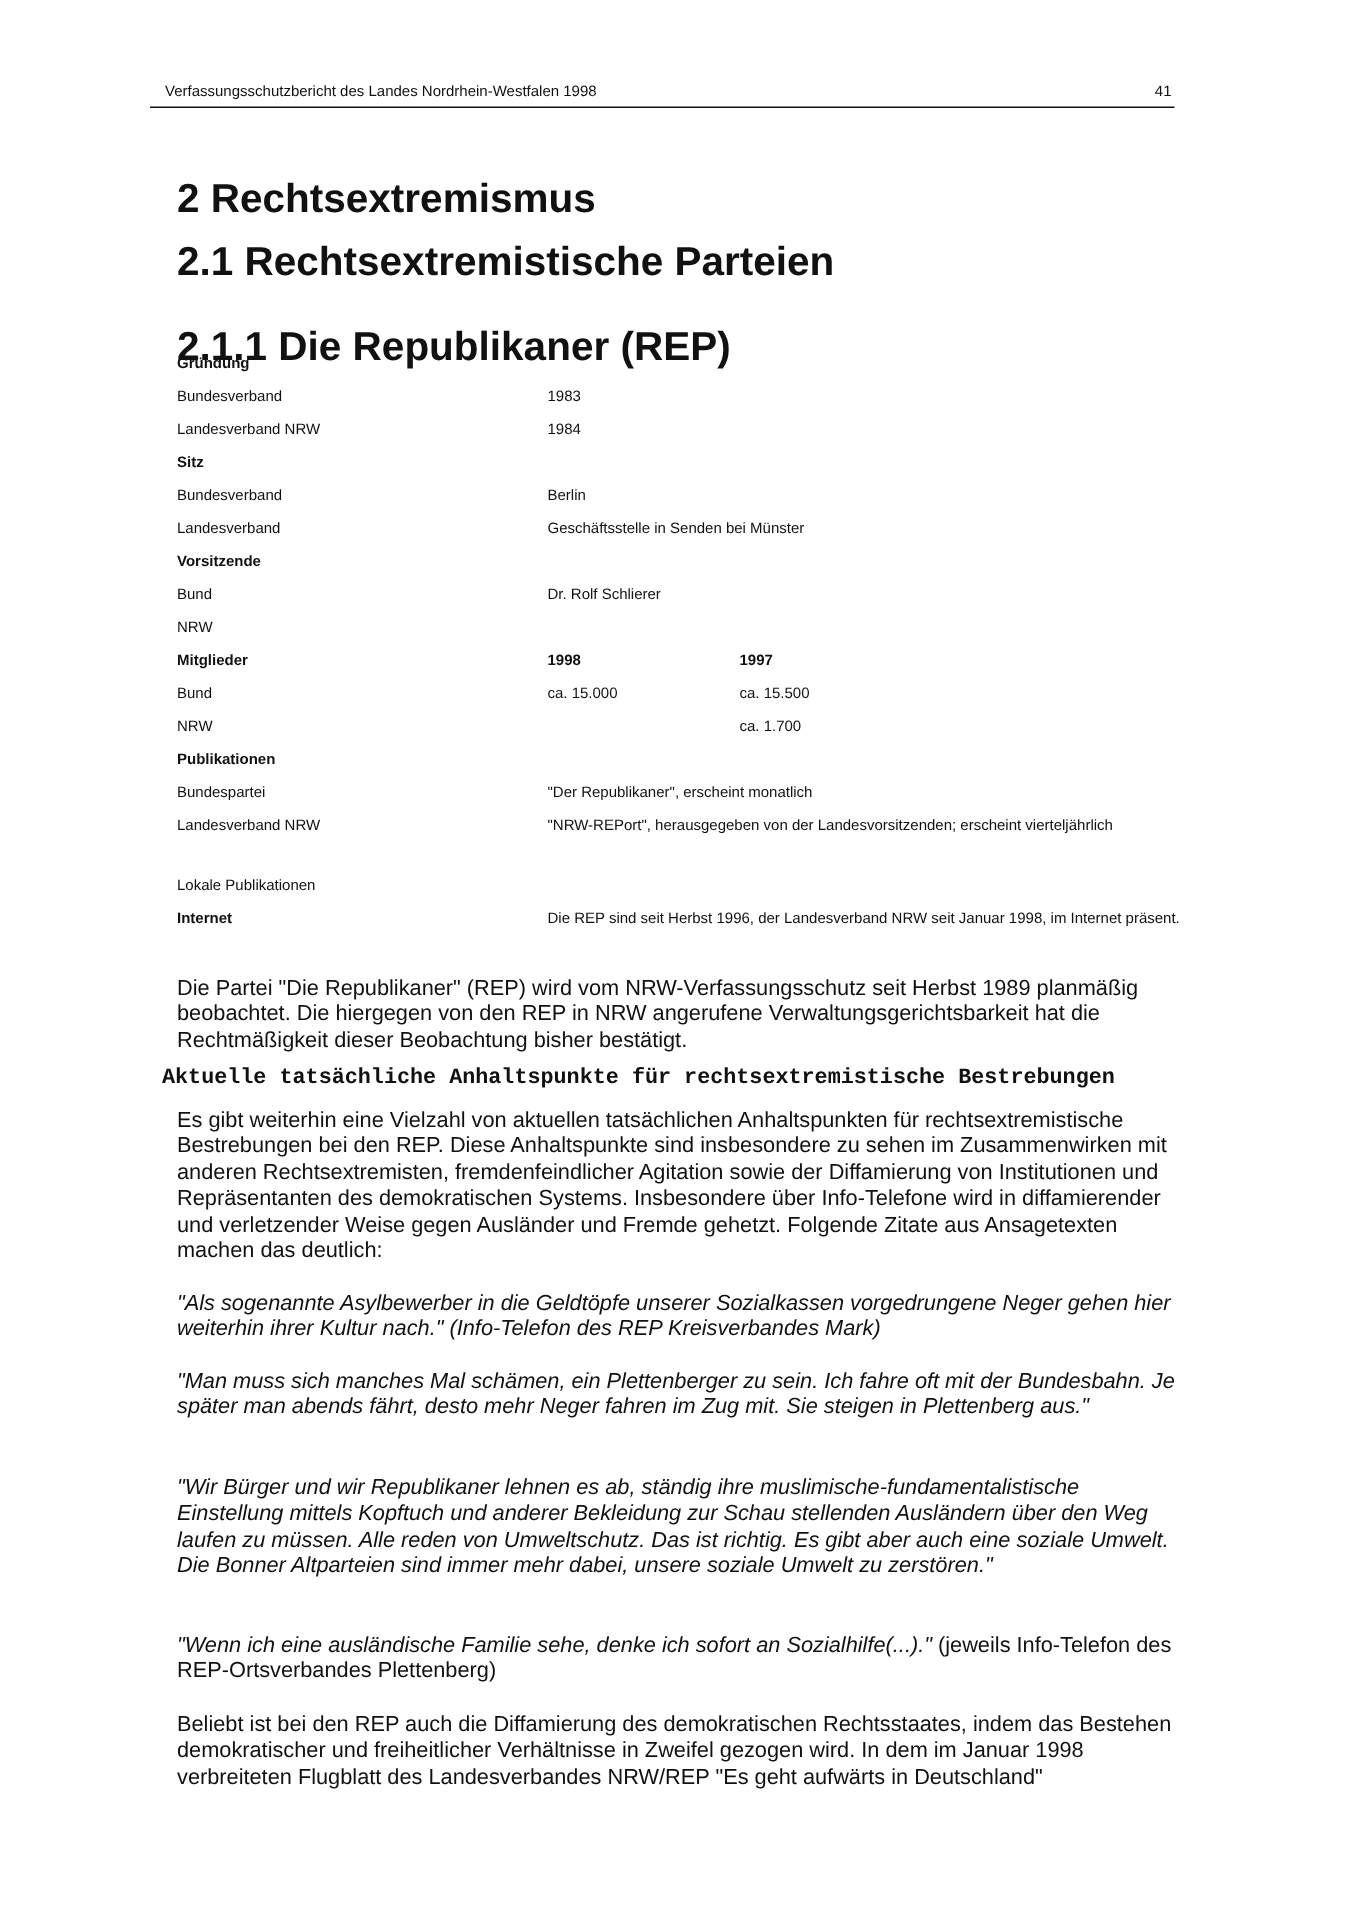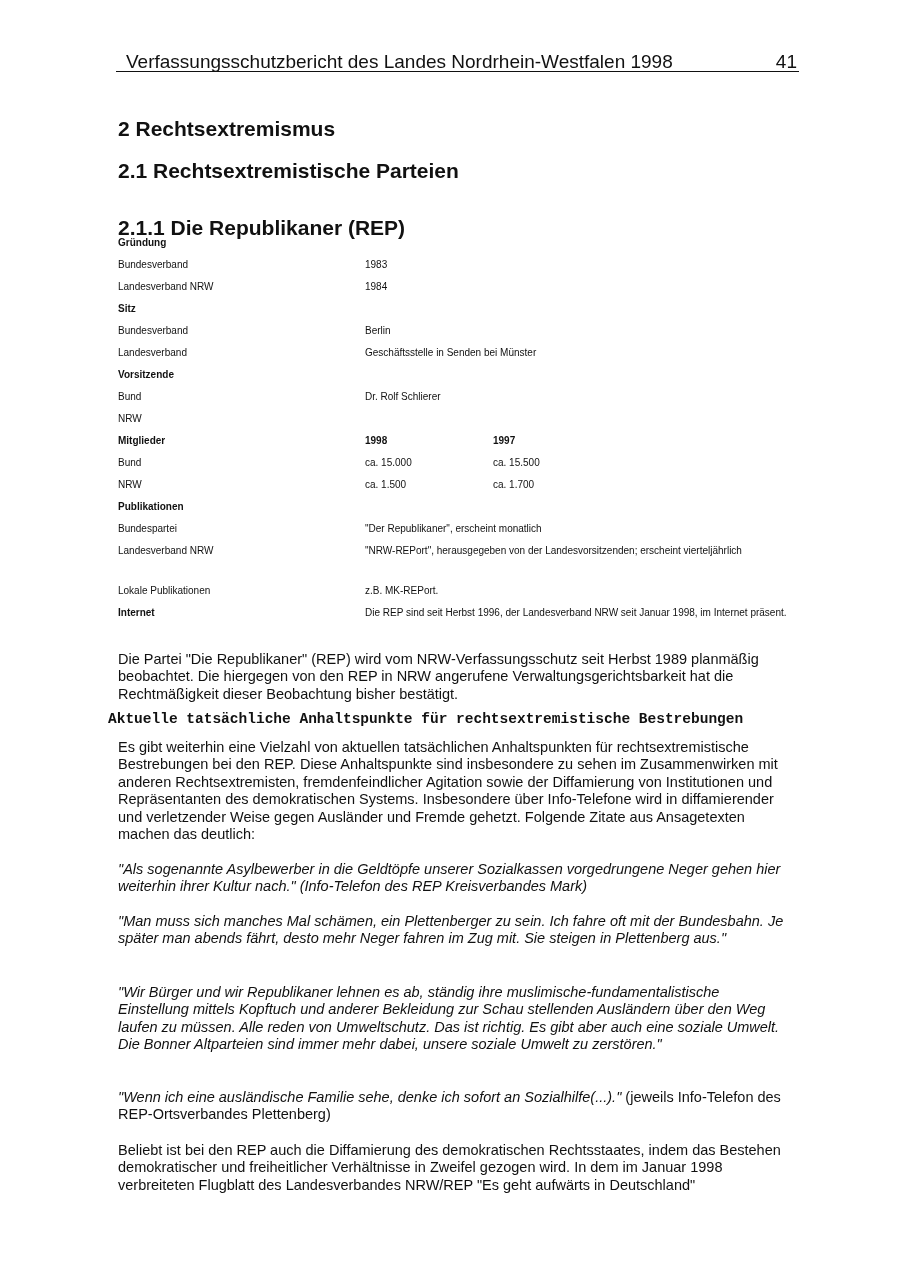--- a/index.html
+++ b/index.html
@@ -1,27 +1,27 @@
 <!DOCTYPE html>
 <html><head>
 <meta charset="utf-8">
 <style>
   html, body { margin: 0; padding: 0; background: #ffffff; }
   body {
     width: 900px; height: 1273px; position: relative; overflow: hidden;
     font-family: "Liberation Sans", sans-serif; color: #111;
   }
   .header {
-    position: absolute; left: 116px; top: 52px; width: 683px;
+    position: absolute; left: 100px; top: 52px; width: 683px;
     border-bottom: 1.5px solid #111; height: 19px;
-    font-size: 19px; line-height: 18px;
+    font-size: 10px; line-height: 18px;
   }
   .header .title { position: absolute; left: 10px; top: 1px; }
   .header .pagenum { position: absolute; right: 2px; top: 1px; }
-  .h { position: absolute; left: 118px; font-weight: bold; font-size: 21px; margin: 0; }
+  .h { position: absolute; left: 118px; font-weight: bold; font-size: 27px; margin: 0; }
   .h1 { top: 117px; }
   .h2 { top: 159px; }
   .h3 { top: 216px; }
   .facts { position: absolute; left: 118px; top: 232px; width: 680px; font-size: 10px; }
   .row { position: relative; height: 22px; line-height: 22px; }
   .row.tall { height: 40px; }
   .row .lbl { position: absolute; left: 0; top: 0; }
   .row .val { position: absolute; left: 247px; top: 0; width: 430px; line-height: 17.5px; padding-top: 2px; }
   .row .val2 { position: absolute; left: 375px; top: 0; }
   .bold { font-weight: bold; }
@@ -87,38 +87,36 @@
     <span class="val bold">1998</span>
     <span class="val2 bold">1997</span>
   </div>
   <div class="row">
       <span class="lbl">Bund</span>
       <span class="val">ca. 15.000</span>
       <span class="val2">ca. 15.500</span>
     </div>
   <div class="row">
       <span class="lbl">NRW</span>
-      <span class="val">ca. 1.500</span>
       <span class="val2">ca. 1.700</span>
     </div>
 
   <div class="row">
       <span class="lbl bold">Publikationen</span>
     </div>
   <div class="row">
       <span class="lbl">Bundespartei</span>
       <span class="val">"Der Republikaner", erscheint monatlich</span>
     </div>
   <div class="row tall">
       <span class="lbl">Landesverband NRW</span>
       <span class="val">"NRW-REPort", herausgegeben von der Landesvorsitzenden; erscheint vierteljährlich</span>
     </div>
   <div class="row">
       <span class="lbl">Lokale Publikationen</span>
-      <span class="val">z.B. MK-REPort.</span>
     </div>
 
   <div class="row tall">
       <span class="lbl bold">Internet</span>
       <span class="val">Die REP sind seit Herbst 1996, der Landesverband NRW seit Januar 1998, im Internet präsent.</span>
     </div>
 </div>
 
 <p class="para" style="top:651px;">Die Partei "Die Republikaner" (REP) wird vom NRW-Verfassungsschutz seit Herbst 1989 planmäßig beobachtet. Die hiergegen von den REP in NRW angerufene Verwaltungsgerichtsbarkeit hat die Rechtmäßigkeit dieser Beobachtung bisher bestätigt.</p>
 

